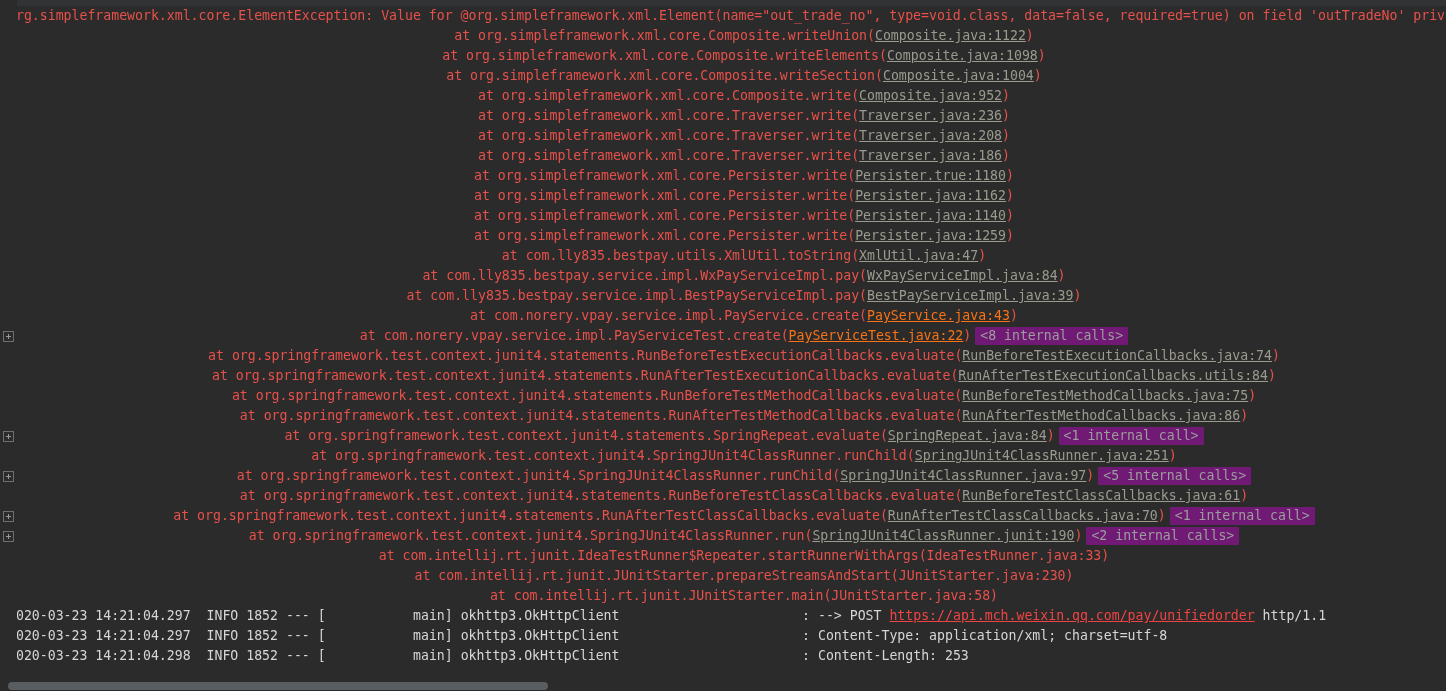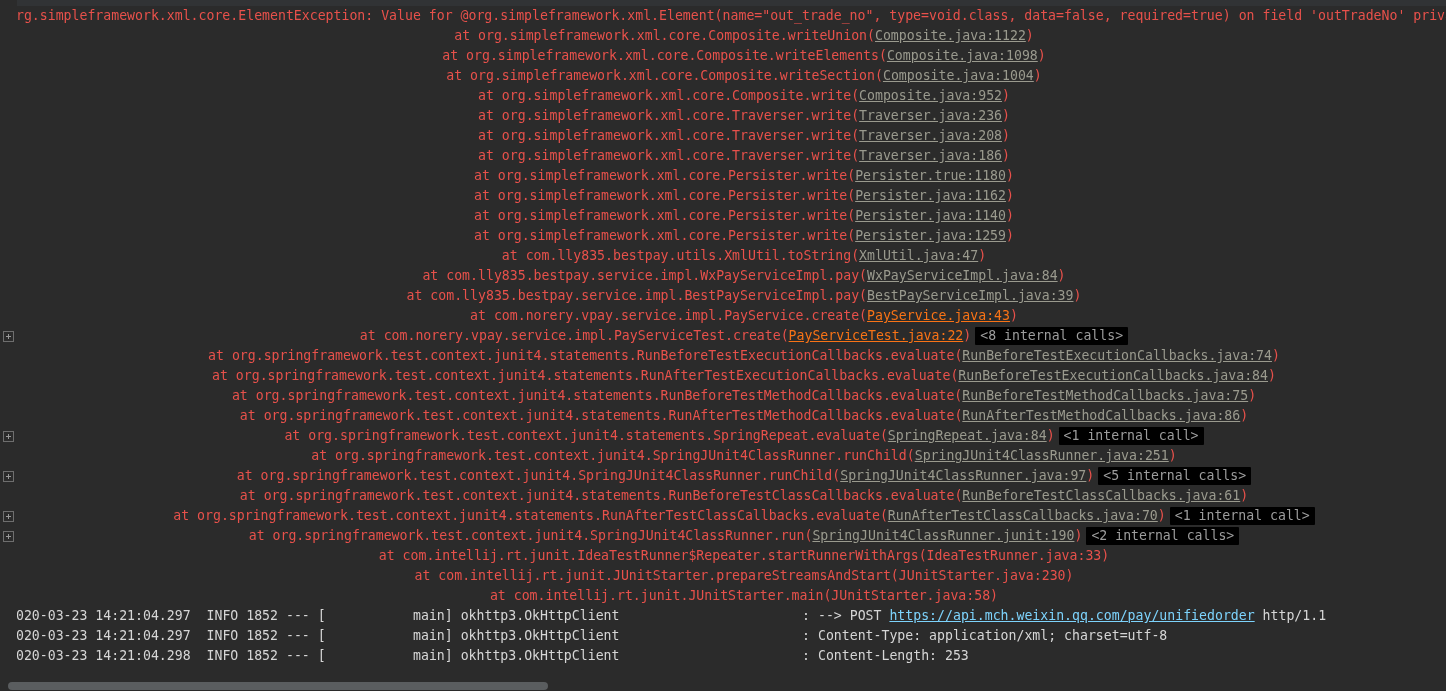--- a/index.html
+++ b/index.html
@@ -68,26 +68,26 @@
   .frame { color: #e8514b; text-align: center; }
   .frame .indent { display: inline-block; width: 34px; }
 
   
   a.lnk {
     text-decoration: underline;
     cursor: pointer;
   }
   a.lnk-gray { color: #9a9a8e; }
   a.lnk-blue { color: #f97316; }
-  a.lnk-url  { color: #7dd3fc; }
+  a.lnk-url  { color: #ef4444; }
 
   
   .internal {
     color: #9d9d9d;
-    background: #000000;
+    background: #701a75;
     padding: 1px 5px 2px 5px;
     margin-left: 4px;
     border-radius: 1px;
   }
 
   
   .expander {
     position: absolute;
     left: 3px;
     top: 5px;
@@ -155,21 +155,21 @@
       <div class="line frame"><span class="indent"></span><span class="txt">at org.simpleframework.xml.core.Persister.write(</span><a class="lnk lnk-gray">Persister.true:1180</a><span class="txt">)</span></div>
       <div class="line frame"><span class="indent"></span><span class="txt">at org.simpleframework.xml.core.Persister.write(</span><a class="lnk lnk-gray">Persister.java:1162</a><span class="txt">)</span></div>
       <div class="line frame"><span class="indent"></span><span class="txt">at org.simpleframework.xml.core.Persister.write(</span><a class="lnk lnk-gray">Persister.java:1140</a><span class="txt">)</span></div>
       <div class="line frame"><span class="indent"></span><span class="txt">at org.simpleframework.xml.core.Persister.write(</span><a class="lnk lnk-gray">Persister.java:1259</a><span class="txt">)</span></div>
       <div class="line frame"><span class="indent"></span><span class="txt">at com.lly835.bestpay.utils.XmlUtil.toString(</span><a class="lnk lnk-gray">XmlUtil.java:47</a><span class="txt">)</span></div>
       <div class="line frame"><span class="indent"></span><span class="txt">at com.lly835.bestpay.service.impl.WxPayServiceImpl.pay(</span><a class="lnk lnk-gray">WxPayServiceImpl.java:84</a><span class="txt">)</span></div>
       <div class="line frame"><span class="indent"></span><span class="txt">at com.lly835.bestpay.service.impl.BestPayServiceImpl.pay(</span><a class="lnk lnk-gray">BestPayServiceImpl.java:39</a><span class="txt">)</span></div>
       <div class="line frame"><span class="indent"></span><span class="txt">at com.norery.vpay.service.impl.PayService.create(</span><a class="lnk lnk-blue">PayService.java:43</a><span class="txt">)</span></div>
       <div class="line frame"><span class="expander"></span><span class="indent"></span><span class="txt">at com.norery.vpay.service.impl.PayServiceTest.create(</span><a class="lnk lnk-blue">PayServiceTest.java:22</a><span class="txt">)</span><span class="internal">&lt;8 internal calls&gt;</span></div>
       <div class="line frame"><span class="indent"></span><span class="txt">at org.springframework.test.context.junit4.statements.RunBeforeTestExecutionCallbacks.evaluate(</span><a class="lnk lnk-gray">RunBeforeTestExecutionCallbacks.java:74</a><span class="txt">)</span></div>
-      <div class="line frame"><span class="indent"></span><span class="txt">at org.springframework.test.context.junit4.statements.RunAfterTestExecutionCallbacks.evaluate(</span><a class="lnk lnk-gray">RunBeforeTestExecutionCallbacks.java:84</a><span class="txt">)</span></div>
+      <div class="line frame"><span class="indent"></span><span class="txt">at org.springframework.test.context.junit4.statements.RunAfterTestExecutionCallbacks.evaluate(</span><a class="lnk lnk-gray">RunAfterTestExecutionCallbacks.utils:84</a><span class="txt">)</span></div>
       <div class="line frame"><span class="indent"></span><span class="txt">at org.springframework.test.context.junit4.statements.RunBeforeTestMethodCallbacks.evaluate(</span><a class="lnk lnk-gray">RunBeforeTestMethodCallbacks.java:75</a><span class="txt">)</span></div>
       <div class="line frame"><span class="indent"></span><span class="txt">at org.springframework.test.context.junit4.statements.RunAfterTestMethodCallbacks.evaluate(</span><a class="lnk lnk-gray">RunAfterTestMethodCallbacks.java:86</a><span class="txt">)</span></div>
       <div class="line frame"><span class="expander"></span><span class="indent"></span><span class="txt">at org.springframework.test.context.junit4.statements.SpringRepeat.evaluate(</span><a class="lnk lnk-gray">SpringRepeat.java:84</a><span class="txt">)</span><span class="internal">&lt;1 internal call&gt;</span></div>
       <div class="line frame"><span class="indent"></span><span class="txt">at org.springframework.test.context.junit4.SpringJUnit4ClassRunner.runChild(</span><a class="lnk lnk-gray">SpringJUnit4ClassRunner.java:251</a><span class="txt">)</span></div>
       <div class="line frame"><span class="expander"></span><span class="indent"></span><span class="txt">at org.springframework.test.context.junit4.SpringJUnit4ClassRunner.runChild(</span><a class="lnk lnk-gray">SpringJUnit4ClassRunner.java:97</a><span class="txt">)</span><span class="internal">&lt;5 internal calls&gt;</span></div>
       <div class="line frame"><span class="indent"></span><span class="txt">at org.springframework.test.context.junit4.statements.RunBeforeTestClassCallbacks.evaluate(</span><a class="lnk lnk-gray">RunBeforeTestClassCallbacks.java:61</a><span class="txt">)</span></div>
       <div class="line frame"><span class="expander"></span><span class="indent"></span><span class="txt">at org.springframework.test.context.junit4.statements.RunAfterTestClassCallbacks.evaluate(</span><a class="lnk lnk-gray">RunAfterTestClassCallbacks.java:70</a><span class="txt">)</span><span class="internal">&lt;1 internal call&gt;</span></div>
       <div class="line frame"><span class="expander"></span><span class="indent"></span><span class="txt">at org.springframework.test.context.junit4.SpringJUnit4ClassRunner.run(</span><a class="lnk lnk-gray">SpringJUnit4ClassRunner.junit:190</a><span class="txt">)</span><span class="internal">&lt;2 internal calls&gt;</span></div>
       <div class="line frame"><span class="indent"></span><span class="txt">at com.intellij.rt.junit.IdeaTestRunner$Repeater.startRunnerWithArgs(IdeaTestRunner.java:33)</span></div>
       <div class="line frame"><span class="indent"></span><span class="txt">at com.intellij.rt.junit.JUnitStarter.prepareStreamsAndStart(JUnitStarter.java:230)</span></div>

